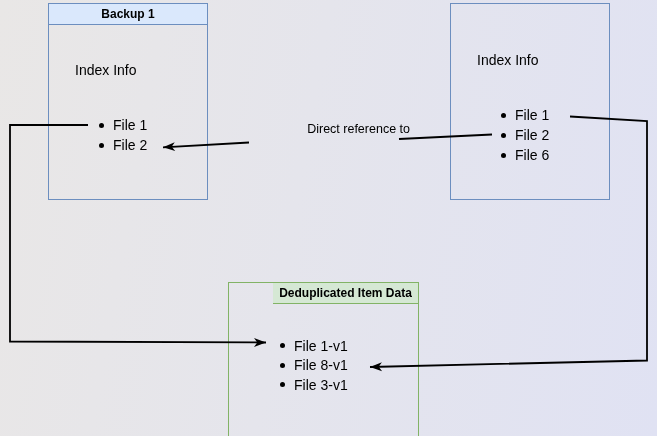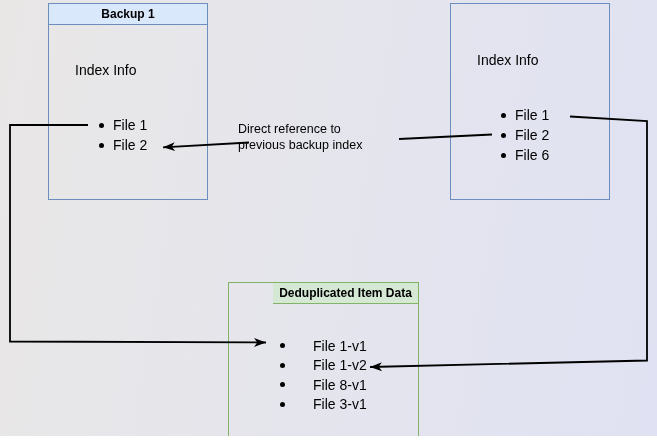--- a/index.html
+++ b/index.html
@@ -57,35 +57,35 @@
   #dedup   .bullets { left: 51px; top: 53px; }
 
   .li {
     display: flex;
     align-items: center;
     height: 20px;
     font-size: 14px;
     color: #000;
     white-space: nowrap;
   }
-  #dedup .li { height: 19.5px; gap: 19px; }
+  #dedup .li { height: 19.5px; }
   .dot {
     width: 5px; height: 5px;
     border-radius: 50%;
     background: #000;
     margin-right: 9px;
     flex: 0 0 auto;
   }
 
   
   .edge-label {
     position: absolute;
     left: 238px; top: 121px;
     width: 172px;
-    text-align: left;
+    text-align: right;
     font-size: 12.5px;
     line-height: 16px;
     color: #000;
   }
 
   
   svg.connectors {
     position: absolute;
     left: 0; top: 0;
     width: 657px; height: 442px;
@@ -138,36 +138,31 @@
 
   <div class="node green" id="dedup">
     <div class="node-header">Deduplicated Item Data</div>
     <div class="bullets">
       <div class="li">
         <span class="dot"></span>
         <span>File 1-v1</span>
       </div>
       <div class="li">
         <span class="dot"></span>
-        <span>File 1-v2</span>
-      </div>
-      <div class="li">
-        <span class="dot"></span>
         <span>File 8-v1</span>
       </div>
       <div class="li">
         <span class="dot"></span>
         <span>File 3-v1</span>
       </div>
     </div>
   </div>
 
   <div class="edge-label">
     <div>Direct reference to</div>
-    <div>previous backup index</div>
   </div>
 
   <svg class="connectors" viewBox="0 0 657 442" xmlns="http://www.w3.org/2000/svg">
     <defs>
       <marker id="arrow-classic" markerUnits="userSpaceOnUse" markerWidth="14" markerHeight="10" refX="12.5" refY="5" orient="auto">
         <path d="M 0.5 0.5 L 12.5 5 L 0.5 9.5 L 3.8 5 Z" fill="#000"></path>
       </marker>
     </defs>
 
     <path class="edge" d="M 492 134.5 L 399 139"></path>

